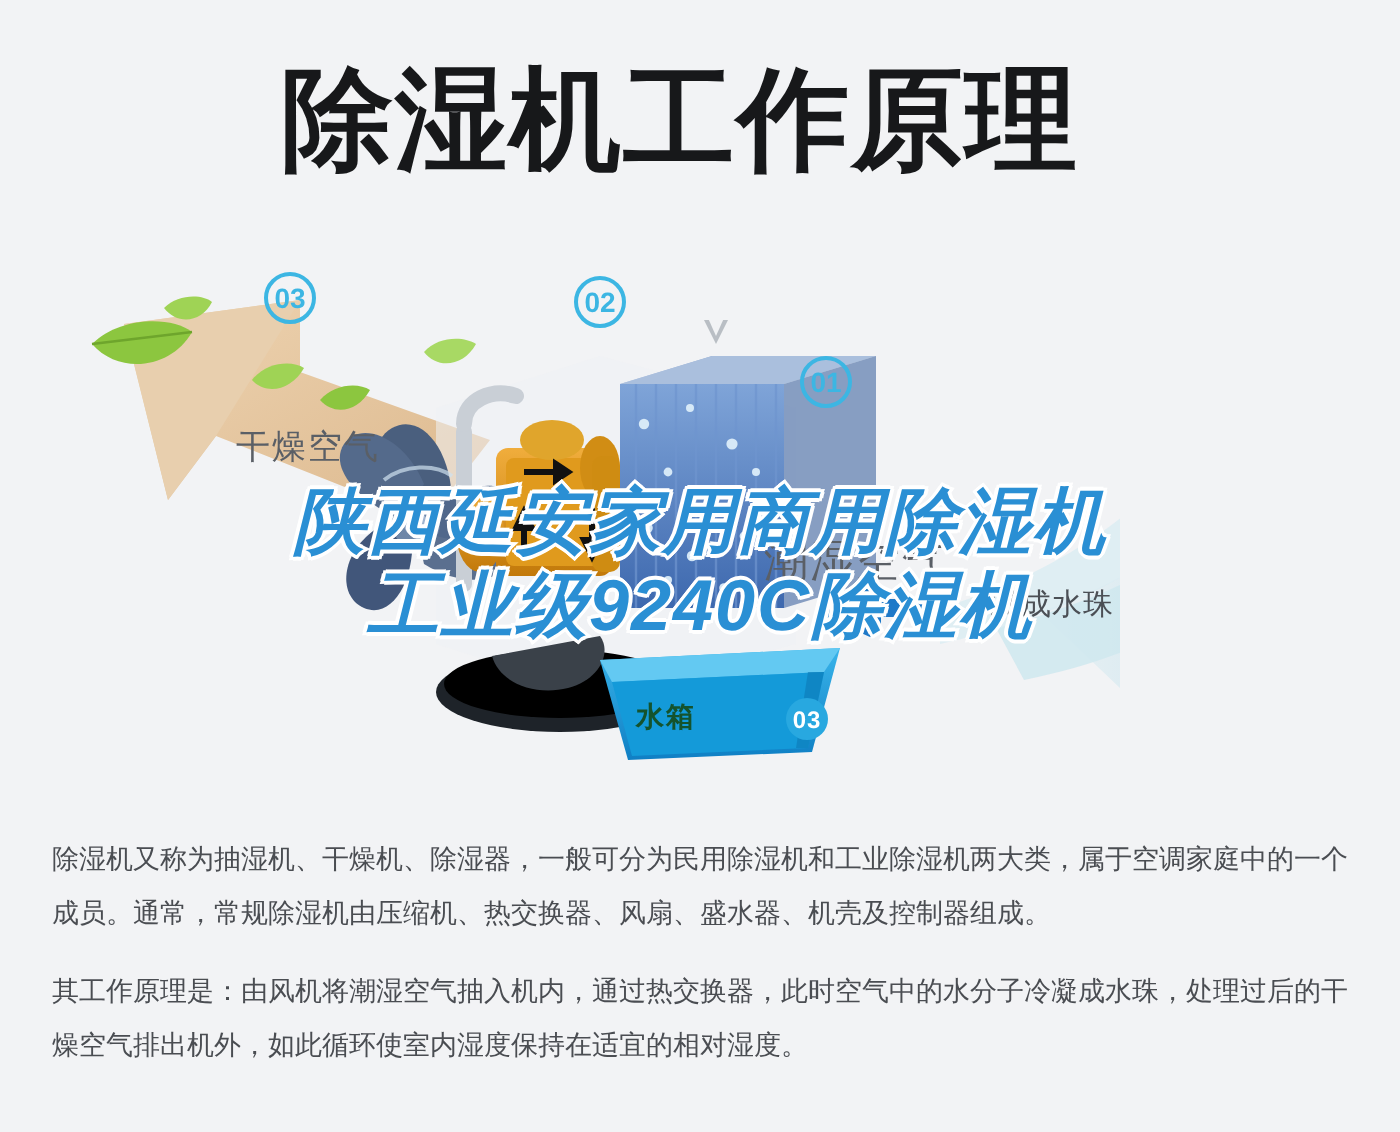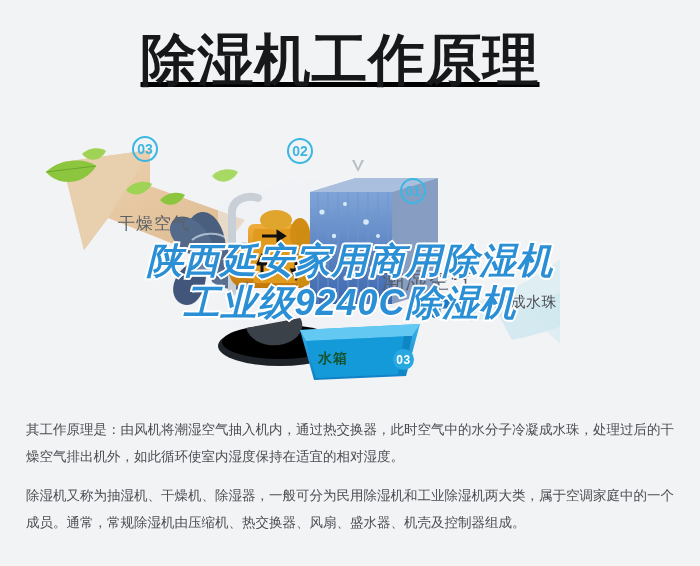--- a/index.html
+++ b/index.html
@@ -23,21 +23,20 @@
   
   .title-band {
     position: absolute;
     left: 0; top: 18px;
     width: 680px;
     height: 84px;
     display: flex;
     align-items: center;
     justify-content: center;
     z-index: 6;
-    text-decoration: underline;
   }
   .title-text {
     font-family: "Liberation Sans", "DejaVu Sans", sans-serif;
     font-size: 56px;
     font-weight: 700;
     letter-spacing: 1px;
     color: #17181a;
     line-height: 1;
     white-space: nowrap;
   }
@@ -325,17 +324,17 @@
       <span class="badge-fill">03</span>
     </div>
   </div>
 
   <div class="watermark">
     <div class="wm-line">陕西延安家用商用除湿机</div>
     <div class="wm-line">工业级9240C除湿机</div>
   </div>
 
   <div class="copy">
+    <p>除湿机又称为抽湿机、干燥机、除湿器，一般可分为民用除湿机和工业除湿机两大类，属于空调家庭中的一个成员。通常，常规除湿机由压缩机、热交换器、风扇、盛水器、机壳及控制器组成。</p>
     <p>其工作原理是：由风机将潮湿空气抽入机内，通过热交换器，此时空气中的水分子冷凝成水珠，处理过后的干燥空气排出机外，如此循环使室内湿度保持在适宜的相对湿度。</p>
-    <p>除湿机又称为抽湿机、干燥机、除湿器，一般可分为民用除湿机和工业除湿机两大类，属于空调家庭中的一个成员。通常，常规除湿机由压缩机、热交换器、风扇、盛水器、机壳及控制器组成。</p>
   </div>
 
 </div>
 
 </body></html>

